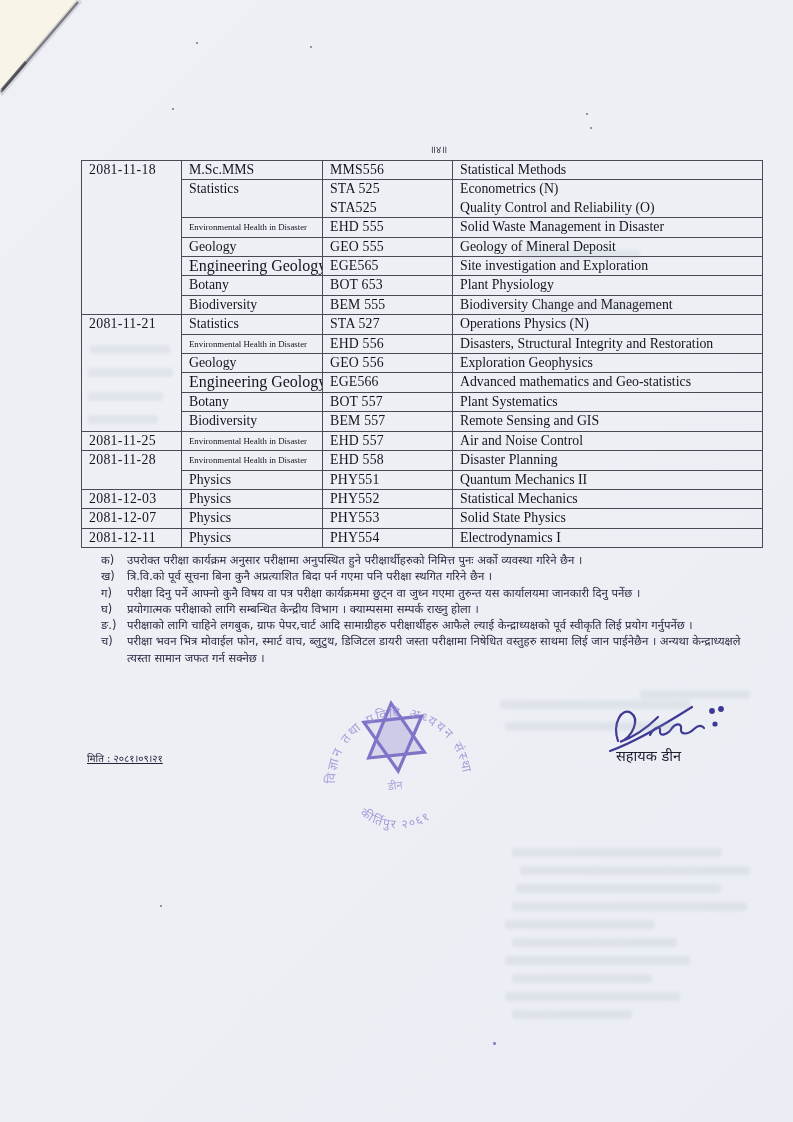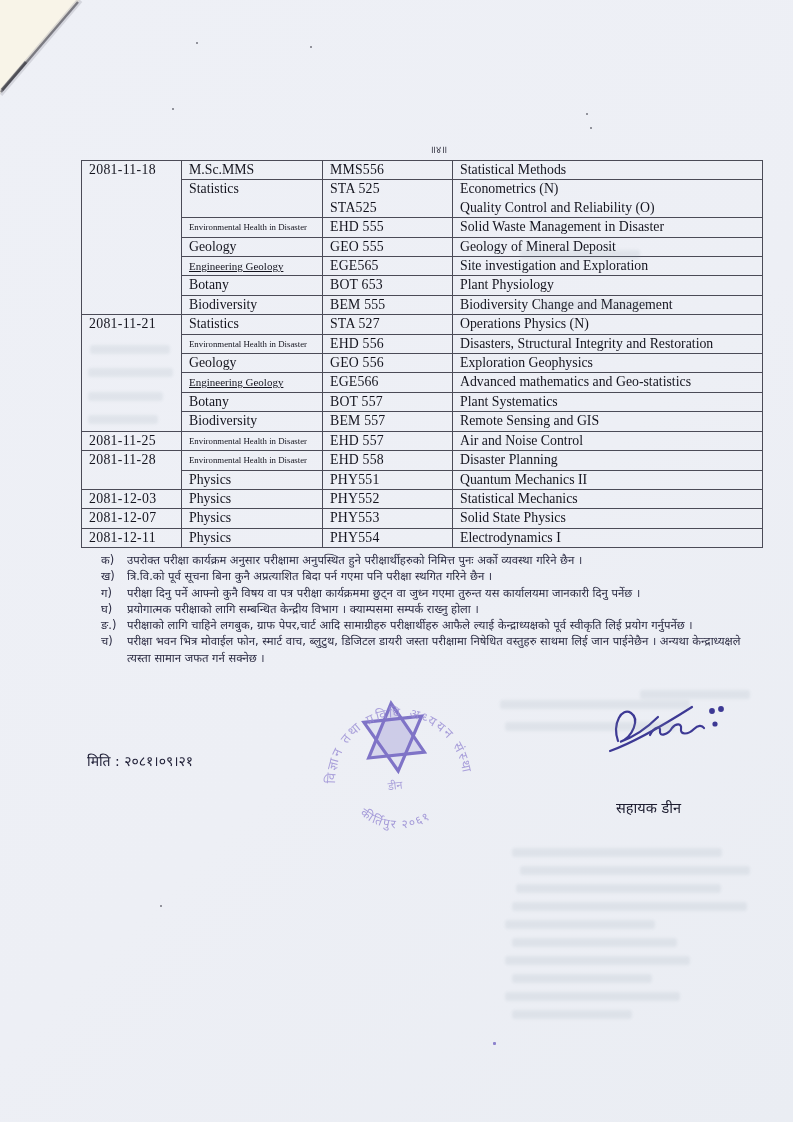--- a/index.html
+++ b/index.html
@@ -11,36 +11,36 @@
   
   .page-marker{position:absolute;left:430px;top:142px;font-size:10px;color:#3a3a48;
         font-family:"DejaVu Sans", sans-serif;}
   
   table.sched{position:absolute;left:81px;top:160px;border-collapse:collapse;table-layout:fixed;
         width:681px;padding-left:7px;}
   table.sched td{border:1.2px solid #4b4b57;color:#14141e;vertical-align:top;
         padding:0 3px 0 7px;font-size:13.8px;line-height:18.4px;height:18.4px;
         white-space:nowrap;overflow:hidden;}
   td.datec{font-size:13.4px;letter-spacing:.3px;}
-  td.progc.mid{font-size:11px;text-decoration:underline;}
+  td.progc.mid{font-size:16px;}
   td.progc.small{font-size:8.8px;font-family:Liberation Serif, serif;line-height:18.4px;}
   td.codec{letter-spacing:.2px;}
   
   .notes{position:absolute;left:87px;top:552px;width:676px;color:#2d2d44;
         font-family:"DejaVu Sans", sans-serif;}
   .notes-header{font-size:12.6px;font-weight:bold;text-decoration:underline;margin-bottom:3px;}
   .note-item{display:flex;font-size:11.4px;line-height:16.3px;margin-left:14px;}
   .note-label{flex:0 0 26px;}
   .note-text{flex:1;}
   
-  .date-line{position:absolute;left:87px;top:751px;font-size:14px;color:#23233a;
-        font-family:"DejaVu Sans", sans-serif;}
+  .date-line{position:absolute;left:87px;top:751px;font-size:10px;color:#23233a;
+        font-family:"DejaVu Sans", sans-serif;text-decoration:underline;}
   .stamp-svg{position:absolute;left:312px;top:683px;opacity:.85;}
   .sig-svg{position:absolute;left:598px;top:697px;}
-  .sig-title{position:absolute;left:616px;top:797px;font-size:14.5px;color:#1d1d30;
+  .sig-title{position:absolute;left:616px;top:745px;font-size:14.5px;color:#1d1d30;
         font-family:"DejaVu Sans", sans-serif;}
   
   .bleed{position:absolute;height:9px;background:#879aa6;opacity:.13;filter:blur(1.6px);
         border-radius:3px;}
   .speck{position:absolute;width:2px;height:2px;background:#33333d;opacity:.65;border-radius:1px;}
   .speck.purple{background:#5b4ab8;width:3px;height:3px;}
 </style>
 </head>
 <body>
 

